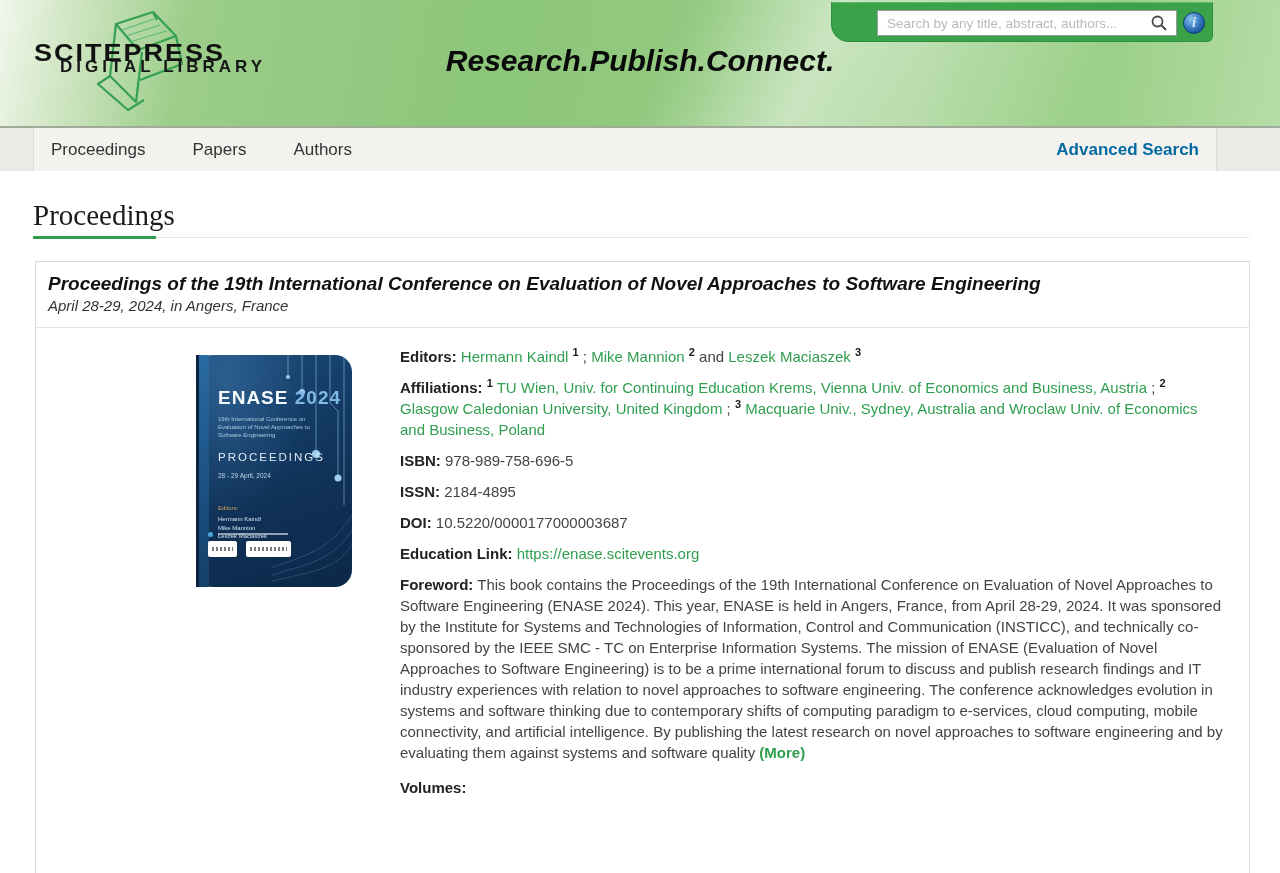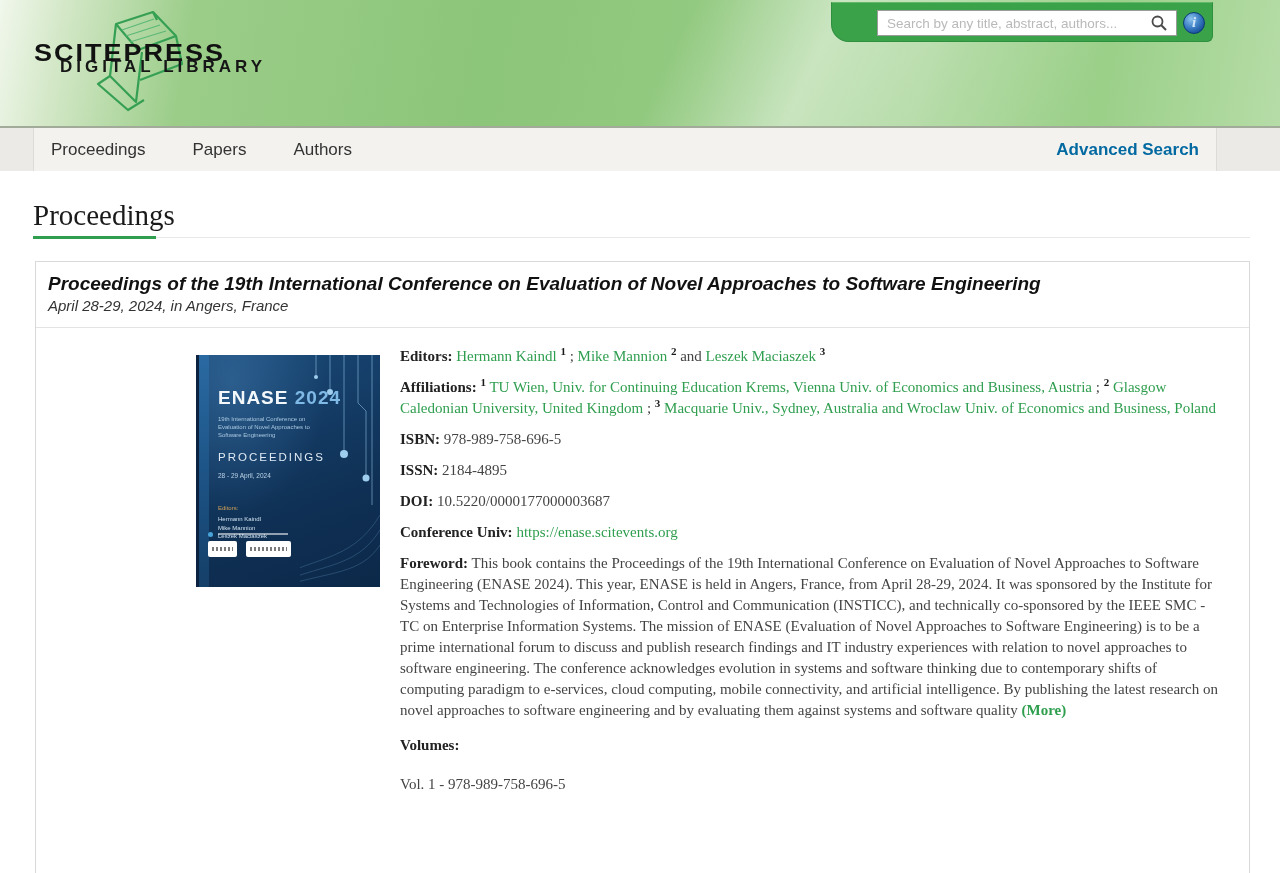--- a/index.html
+++ b/index.html
@@ -56,50 +56,50 @@
 
   
   .card { position:absolute; left:35px; top:261px; width:1215px; height:660px;
     background:#fff; border:1px solid #d9d9d9; }
   .card-head { padding:11px 12px 13px 12px; border-bottom:1px solid #e3e3e3;font-style:italic; }
   .conf-title { font-size:19px; font-weight:bold; color:#111; }
   .conf-date { margin-top:2px; font-size:15px; color:#333; }
   .card-body { position:relative; }
 
   
-  .cover { position:absolute; left:160px; top:27px; width:184px; height:232px;
+  .cover { position:absolute; left:160px; top:27px; width:156px; height:232px;
     background:
       radial-gradient(ellipse at 20% 12%, rgba(80,140,195,0.35) 0%, rgba(80,140,195,0) 45%),
-      linear-gradient(160deg, #1a4a78 0%, #133a63 38%, #0f3054 65%, #0c2849 100%); }
+      linear-gradient(160deg, #1a4a78 0%, #133a63 38%, #0f3054 65%, #0c2849 100%); border-radius: 17px; }
   .cover-spine-dark { position:absolute; left:0; top:0; width:3px; height:100%; background:#0b2340; }
   .cover-spine { position:absolute; left:3px; top:0; width:10px; height:100%;
     background:linear-gradient(#2a6aa2 0%, #1c5284 55%, #143f68 100%); }
   .cover-circuit { position:absolute; right:0; top:0; }
   .cv-title { position:absolute; left:22px; top:32px; font-size:19px; font-weight:bold; letter-spacing:1px; }
   .cv-title .t1 { color:#f4f8fb; } .cv-title .t2 { color:#7fb9e6; }
   .cv-sub { position:absolute; left:22px; top:60px; width:110px; font-size:6px; line-height:8px; color:#a9c8e0; }
   .cv-proc { position:absolute; left:22px; top:96px; font-size:11.5px; letter-spacing:2px; color:#dfeaf4; }
   .cv-date { position:absolute; left:22px; top:117px; font-size:6.5px; color:#bcd4e8; }
   .cv-ed-head { position:absolute; left:22px; top:150px; font-size:6px; color:#cfa055; }
   .cv-ed { position:absolute; left:22px; top:160px; font-size:6px; line-height:8.5px; color:#cfe0ef; }
   .cv-pubrow { position:absolute; left:22px; top:178px; width:70px; height:2px; background:rgba(255,255,255,0.55); }
   .cv-pin { position:absolute; left:12px; top:177px; width:5px; height:5px; border-radius:50%; background:#4aa3d8; }
   .cv-logo1 { position:absolute; left:12px; top:186px; width:29px; height:16px; background:#fff; border-radius:2px; }
   .cv-logo2 { position:absolute; left:50px; top:186px; width:45px; height:16px; background:#fff; border-radius:2px; }
   .cv-logo1::after, .cv-logo2::after { content:""; position:absolute; left:4px; right:4px; top:6px; height:4px;
     background:repeating-linear-gradient(90deg,#5a5a5a 0 2px, transparent 2px 4px); opacity:0.8; }
 
   
-  .details { margin-left:364px; padding:18px 26px 0 0; font-size:15px; color:#444; line-height:21px;font-family:Liberation Serif, serif; }
+  .details { margin-left:364px; padding:18px 26px 0 0; font-size:15px; color:#444; line-height:21px; }
   .row { margin-bottom:10px; }
   .lbl { font-weight:bold; color:#222; }
   a.green { color:#2f9e4f; text-decoration:none; cursor:pointer; }
   sup.idx { font-size:11px; font-weight:bold; color:#1a1a1a; line-height:0; }
   .more { font-weight:bold; }
-  .vol-label-row { margin-top:14px; margin-bottom:18px; }
+  .vol-label-row { margin-top:14px; margin-bottom:10px; }
 </style>
 </head>
 <body>
 
 <div class="header">
   <div class="logo">
     <svg width="160" height="110" viewBox="0 0 160 110">
       <g fill="none" stroke="#35a053" stroke-width="2.2" stroke-linejoin="round">
         <path d="M58 18 L95 6 L118 30 L80 44 Z"></path>
         <path d="M58 18 L52 70 L78 96 L84 46"></path>
@@ -110,20 +110,21 @@
       <g fill="none" stroke="#5cb878" stroke-width="1.2">
         <path d="M64 24 L96 13"></path>
           <path d="M68 30 L102 19"></path>
           <path d="M72 36 L108 25"></path>
       </g>
     </svg>
     <div class="logo-line1">SCITEPRESS</div>
     <div class="logo-line2">DIGITAL LIBRARY</div>
   </div>
 
+  <div class="tagline">Research.Publish.Connect.</div>
 
   <div class="search-wrap">
     <input class="search-input" type="text" placeholder="Search by any title, abstract, authors..." style="">
     <button class="search-btn" title="">
       <svg width="18" height="18" viewBox="0 0 18 18">
         <circle cx="7.5" cy="7.5" r="5" fill="none" stroke="#4a4a4a" stroke-width="1.8"></circle>
         <line x1="11.3" y1="11.3" x2="16" y2="16" stroke="#4a4a4a" stroke-width="2"></line>
       </svg>
     </button>
     <div class="info-btn">i</div>
@@ -220,32 +221,29 @@
         <span class="lbl">ISSN:</span>
         <span>2184-4895</span>
       </div>
 
       <div class="row">
         <span class="lbl">DOI:</span>
         <span>10.5220/0000177000003687</span>
       </div>
 
       <div class="row">
-        <span class="lbl">Conference Univ:</span>
+        <span class="lbl">Education Link:</span>
         <a class="green">https://enase.scitevents.org</a>
       </div>
 
       <div class="row">
         <span class="lbl">Foreword:</span>
         <span>This book contains the Proceedings of the 19th International Conference on Evaluation of Novel Approaches to Software Engineering (ENASE 2024). This year, ENASE is held in Angers, France, from April 28-29, 2024. It was sponsored by the Institute for Systems and Technologies of Information, Control and Communication (INSTICC), and technically co-sponsored by the IEEE SMC - TC on Enterprise Information Systems. The mission of ENASE (Evaluation of Novel Approaches to Software Engineering) is to be a prime international forum to discuss and publish research findings and IT industry experiences with relation to novel approaches to software engineering. The conference acknowledges evolution in systems and software thinking due to contemporary shifts of computing paradigm to e-services, cloud computing, mobile connectivity, and artificial intelligence. By publishing the latest research on novel approaches to software engineering and by evaluating them against systems and software quality </span><a class="green more">(More)</a>
       </div>
 
       <div class="row vol-label-row">
         <span class="lbl">Volumes:</span>
       </div>
 
-      <div class="row">
-        <span>Vol. 1 - 978-989-758-696-5</span>
-      </div>
 
     </div>
   </div>
 </div>
 
 </body></html>

